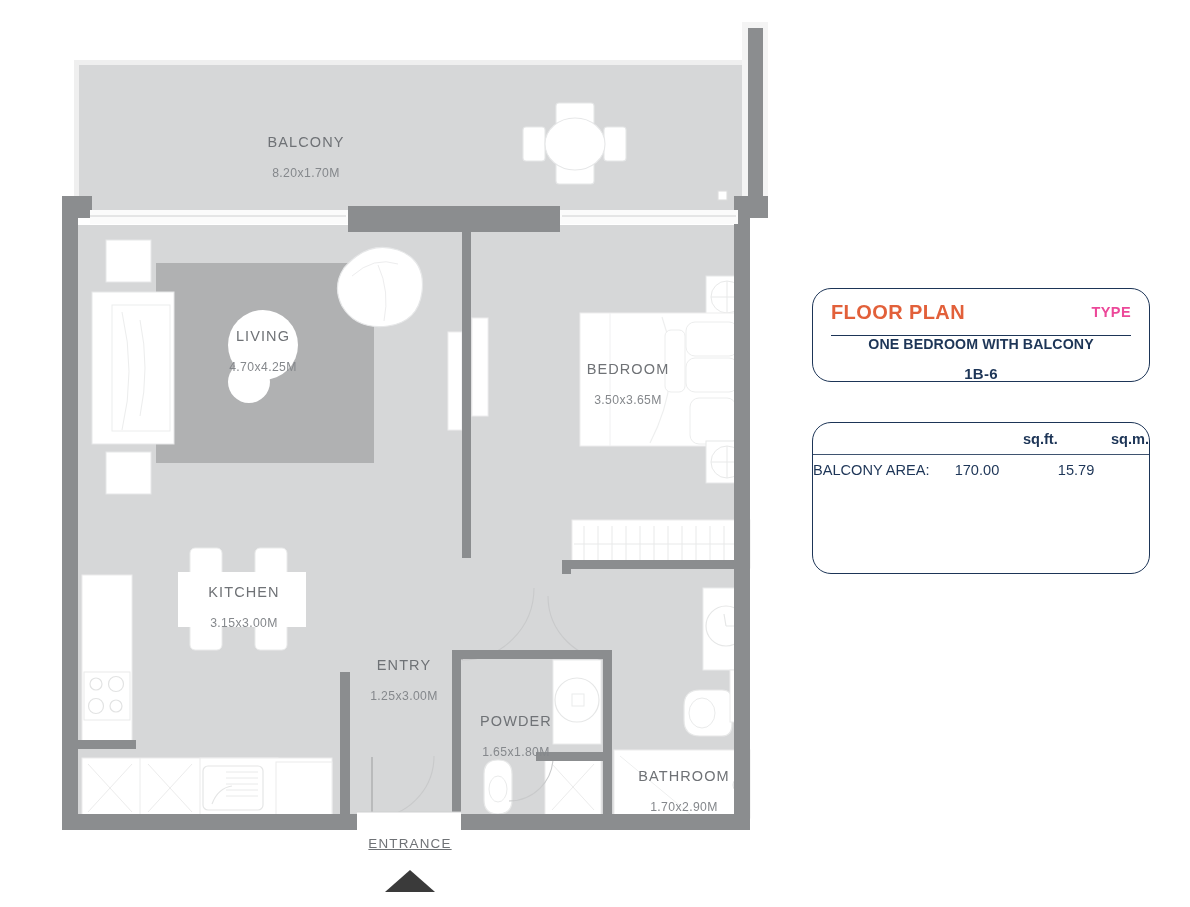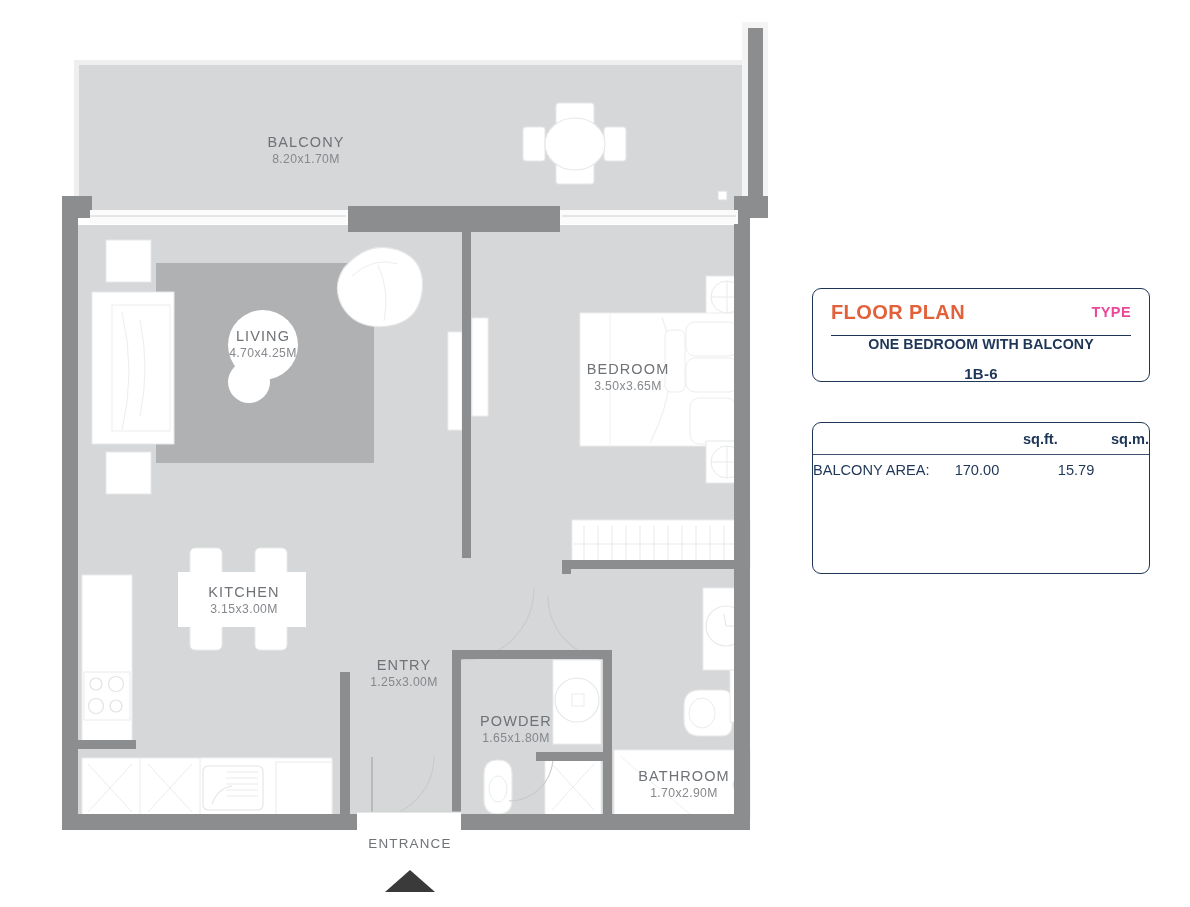--- a/index.html
+++ b/index.html
@@ -12,21 +12,21 @@
     position:relative;
   }
   #stage{position:absolute;left:0;top:0;width:1036px;height:907px;}
   .plan-svg{position:absolute;left:0;top:0;}
 
   
   .card{
     position:absolute;
     background:#ffffff;
     border:1.4px solid #1d3557;
-    border-radius:9px;
+    border-radius:19px;
     box-sizing:border-box;
   }
   #title-card{left:812px;top:288px;width:338px;height:94px;}
   #area-card{left:812px;top:422px;width:338px;height:152px;}
 
   .tc-row{
     display:flex;align-items:center;justify-content:space-between;
     padding:0 18px;box-sizing:border-box;
   }
   #tc-top{height:46px;}
@@ -77,33 +77,33 @@
   
   .rlabel{
     position:absolute;
     color:#6f7276;
     text-align:center;
     line-height:1.28;
     pointer-events:none;
     white-space:nowrap;
   }
   .rlabel .rname{font-size:14.5px;letter-spacing:1.1px;display:block;}
-  .rlabel .rdim{font-size:12.2px;letter-spacing:.4px;display:block;color:#85888c;}
+  .rlabel .rdim{font-size:12.2px;letter-spacing:.4px;display:block;color:#85888c;margin-top:14px;}
 
   #lbl-balcony{left:246px;top:133px;width:120px;}
   #lbl-living{left:203px;top:327px;width:120px;}
   #lbl-bedroom{left:567px;top:360px;width:122px;}
   #lbl-kitchen{left:185px;top:583px;width:118px;}
   #lbl-entry{left:345px;top:656px;width:118px;}
   #lbl-powder{left:455px;top:712px;width:122px;}
   #lbl-bathroom{left:622px;top:767px;width:124px;}
 
   #lbl-entrance{
     position:absolute;left:345px;top:836px;width:130px;
-    text-align:center;color:#6f7276;font-size:13.4px;letter-spacing:1.2px;
+    text-align:center;color:#6f7276;font-size:13.4px;letter-spacing:1.2px;text-decoration:underline;
   }
   #entrance-arrow{
     position:absolute;left:383px;top:868px;width:54px;height:26px;
   }
 </style>
 </head>
 <body>
 
 <div id="stage">
 

